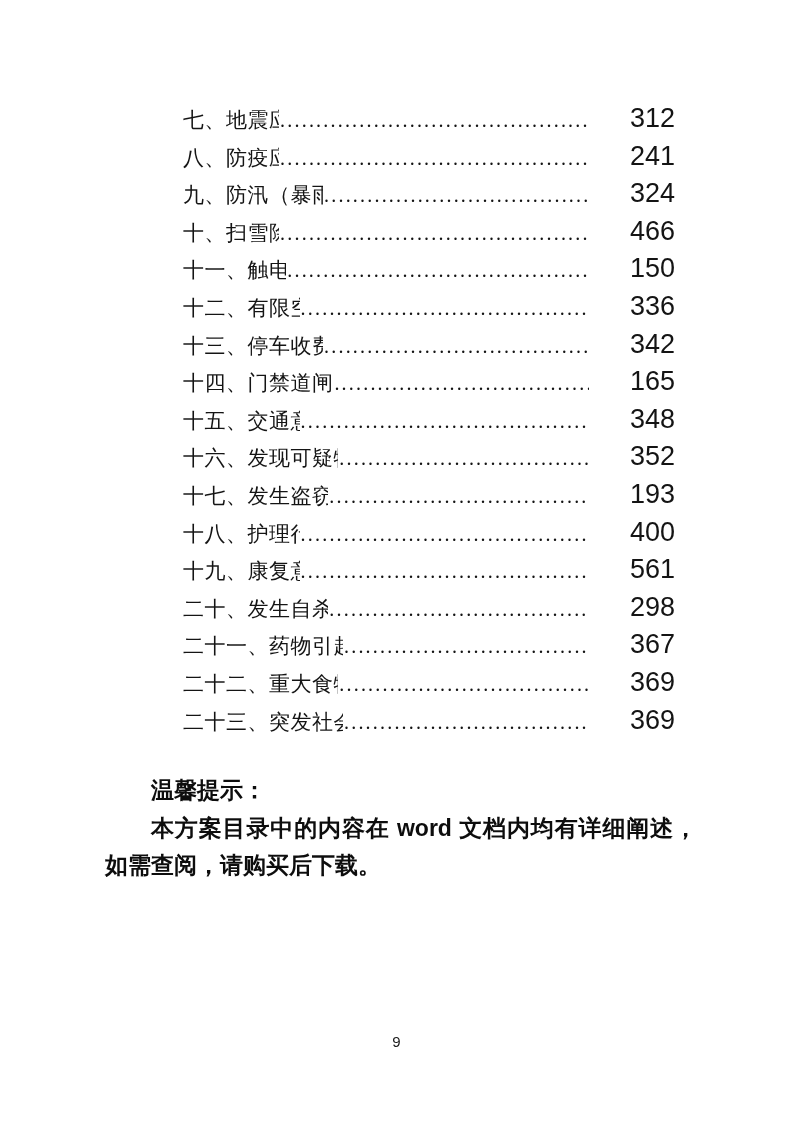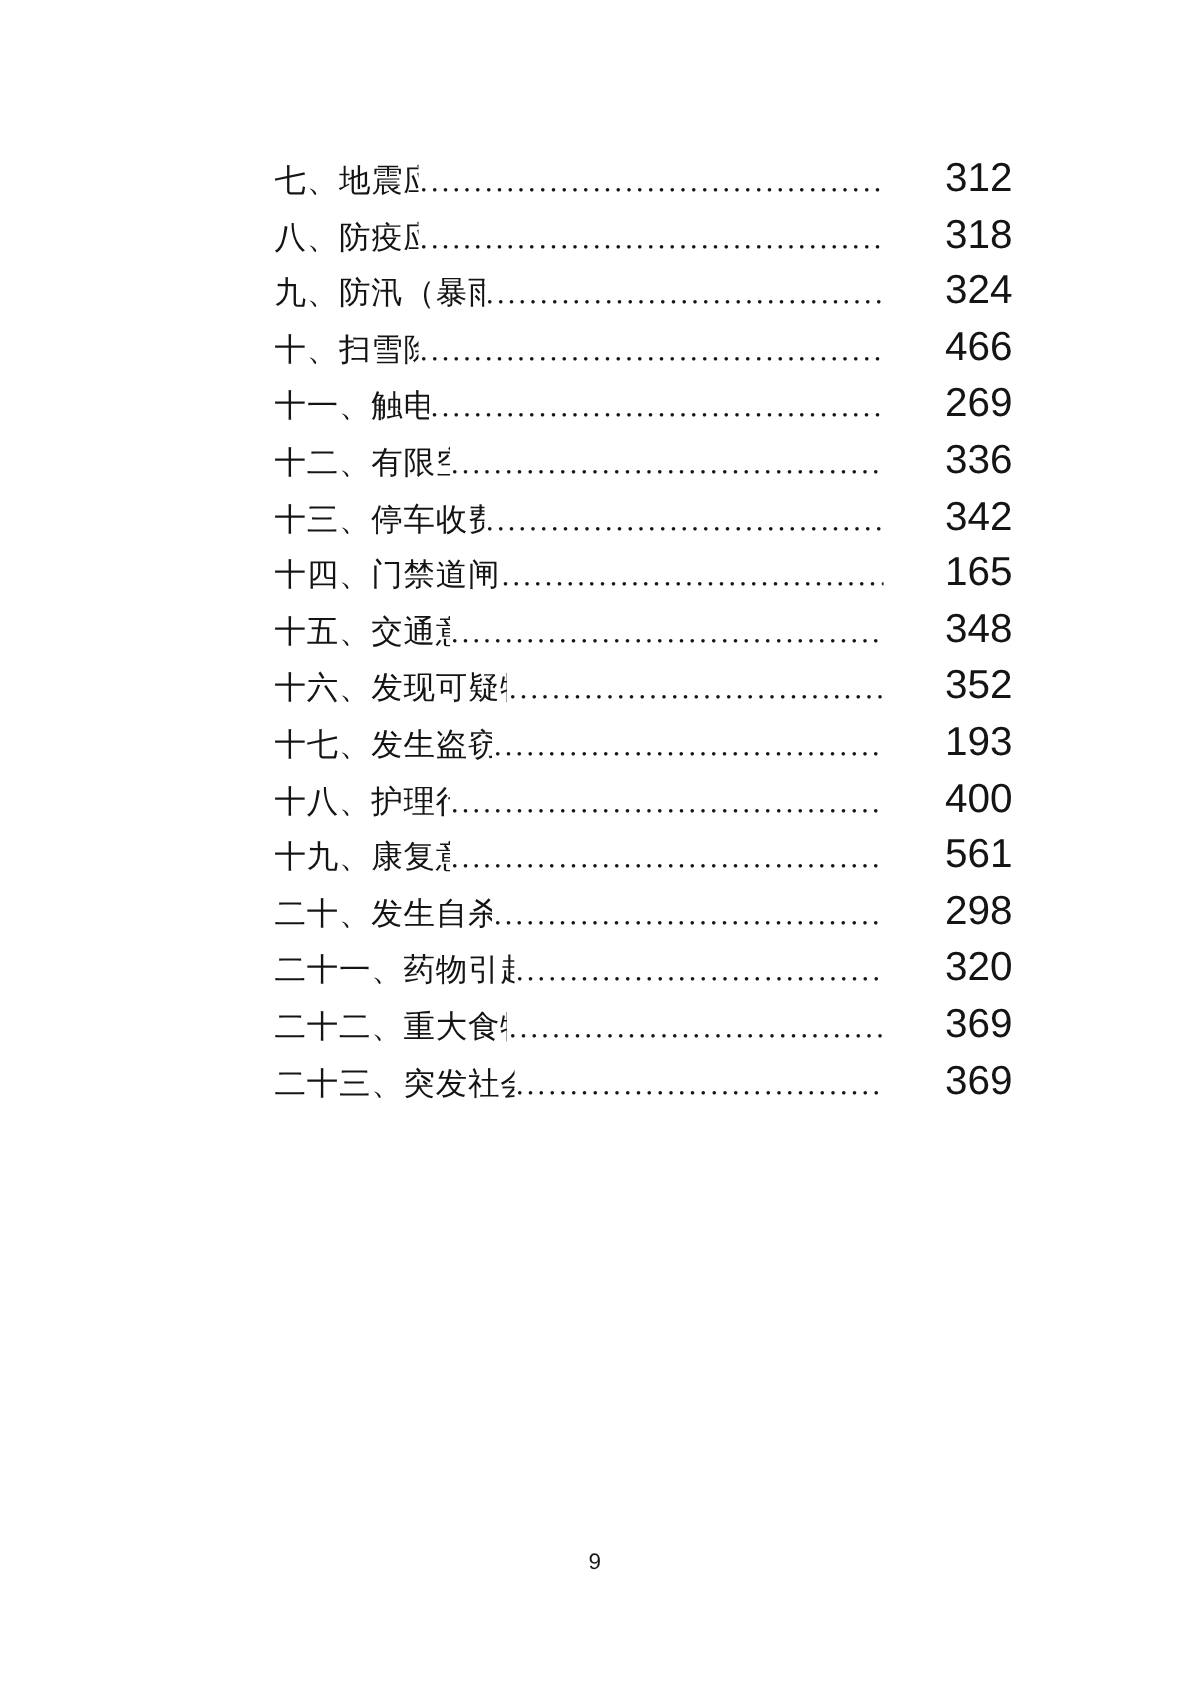--- a/index.html
+++ b/index.html
@@ -97,36 +97,36 @@
   <div class="toc">
 
     <div class="toc-row">
       <span class="toc-title">七、地震应急处理预案</span>
       <span class="toc-dots"></span>
       <span class="toc-page">312</span>
     </div>
     <div class="toc-row">
       <span class="toc-title">八、防疫应急处理预案</span>
       <span class="toc-dots"></span>
-      <span class="toc-page">318</span>
+      <span class="toc-page">241</span>
     </div>
     <div class="toc-row">
       <span class="toc-title">九、防汛（暴雨）防强风应急处理预案</span>
       <span class="toc-dots"></span>
       <span class="toc-page">324</span>
     </div>
     <div class="toc-row">
       <span class="toc-title">十、扫雪除冰应急预案</span>
       <span class="toc-dots"></span>
       <span class="toc-page">466</span>
     </div>
     <div class="toc-row">
       <span class="toc-title">十一、触电应急处理预案</span>
       <span class="toc-dots"></span>
-      <span class="toc-page">269</span>
+      <span class="toc-page">150</span>
     </div>
     <div class="toc-row">
       <span class="toc-title">十二、有限空间事故应急预案</span>
       <span class="toc-dots"></span>
       <span class="toc-page">336</span>
     </div>
     <div class="toc-row">
       <span class="toc-title">十三、停车收费系统故障应急处理预案</span>
       <span class="toc-dots"></span>
       <span class="toc-page">342</span>
@@ -162,31 +162,35 @@
       <span class="toc-page">561</span>
     </div>
     <div class="toc-row">
       <span class="toc-title">二十、发生自杀或企图自杀应急处理预案</span>
       <span class="toc-dots"></span>
       <span class="toc-page">298</span>
     </div>
     <div class="toc-row">
       <span class="toc-title">二十一、药物引起过敏性休克的应急预案及程序</span>
       <span class="toc-dots"></span>
-      <span class="toc-page">320</span>
+      <span class="toc-page">367</span>
     </div>
     <div class="toc-row">
       <span class="toc-title">二十二、重大食物中毒事件应急救援处置程序</span>
       <span class="toc-dots"></span>
       <span class="toc-page">369</span>
     </div>
     <div class="toc-row">
       <span class="toc-title">二十三、突发社会安全事件的应急救援处置程序</span>
       <span class="toc-dots"></span>
       <span class="toc-page">369</span>
     </div>
 
   </div>
 
+  <div class="notice">
+    <p class="notice-heading">温馨提示：</p>
+    <p class="notice-body">本方案目录中的内容在 word 文档内均有详细阐述，如需查阅，请购买后下载。</p>
+  </div>
 
   <div class="footer-pageno">9</div>
 
 </div>
 
 </body></html>

